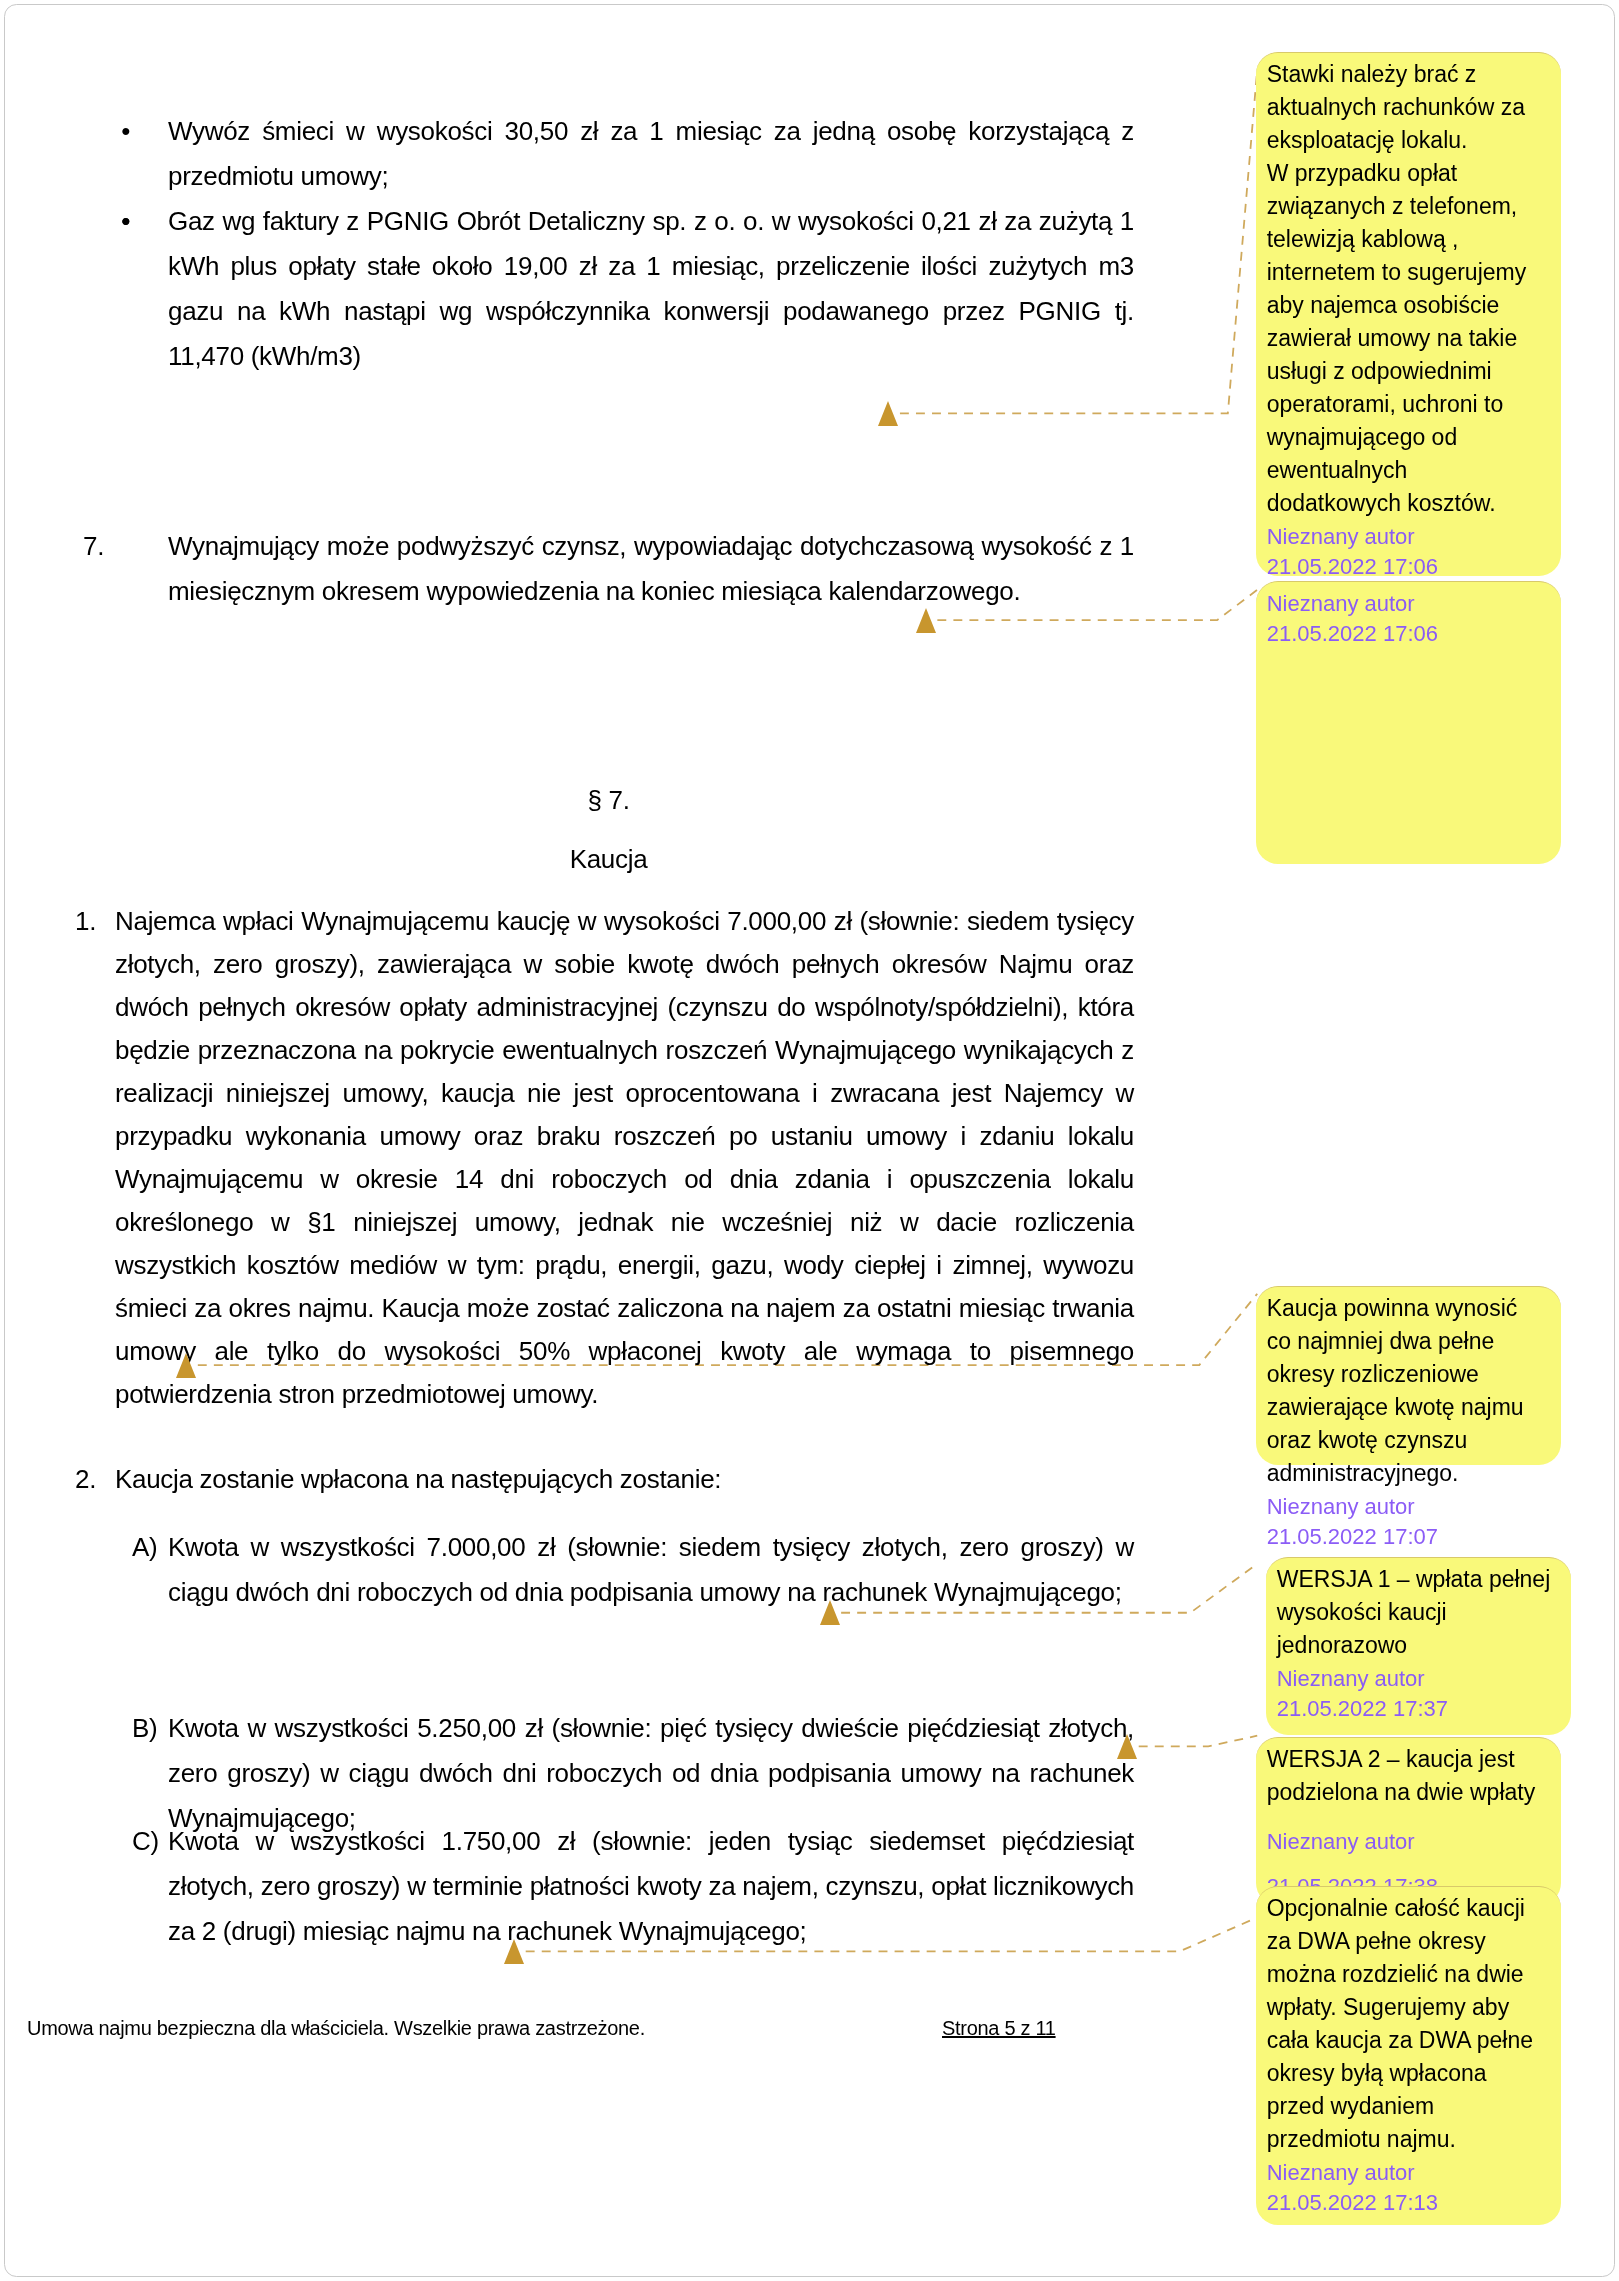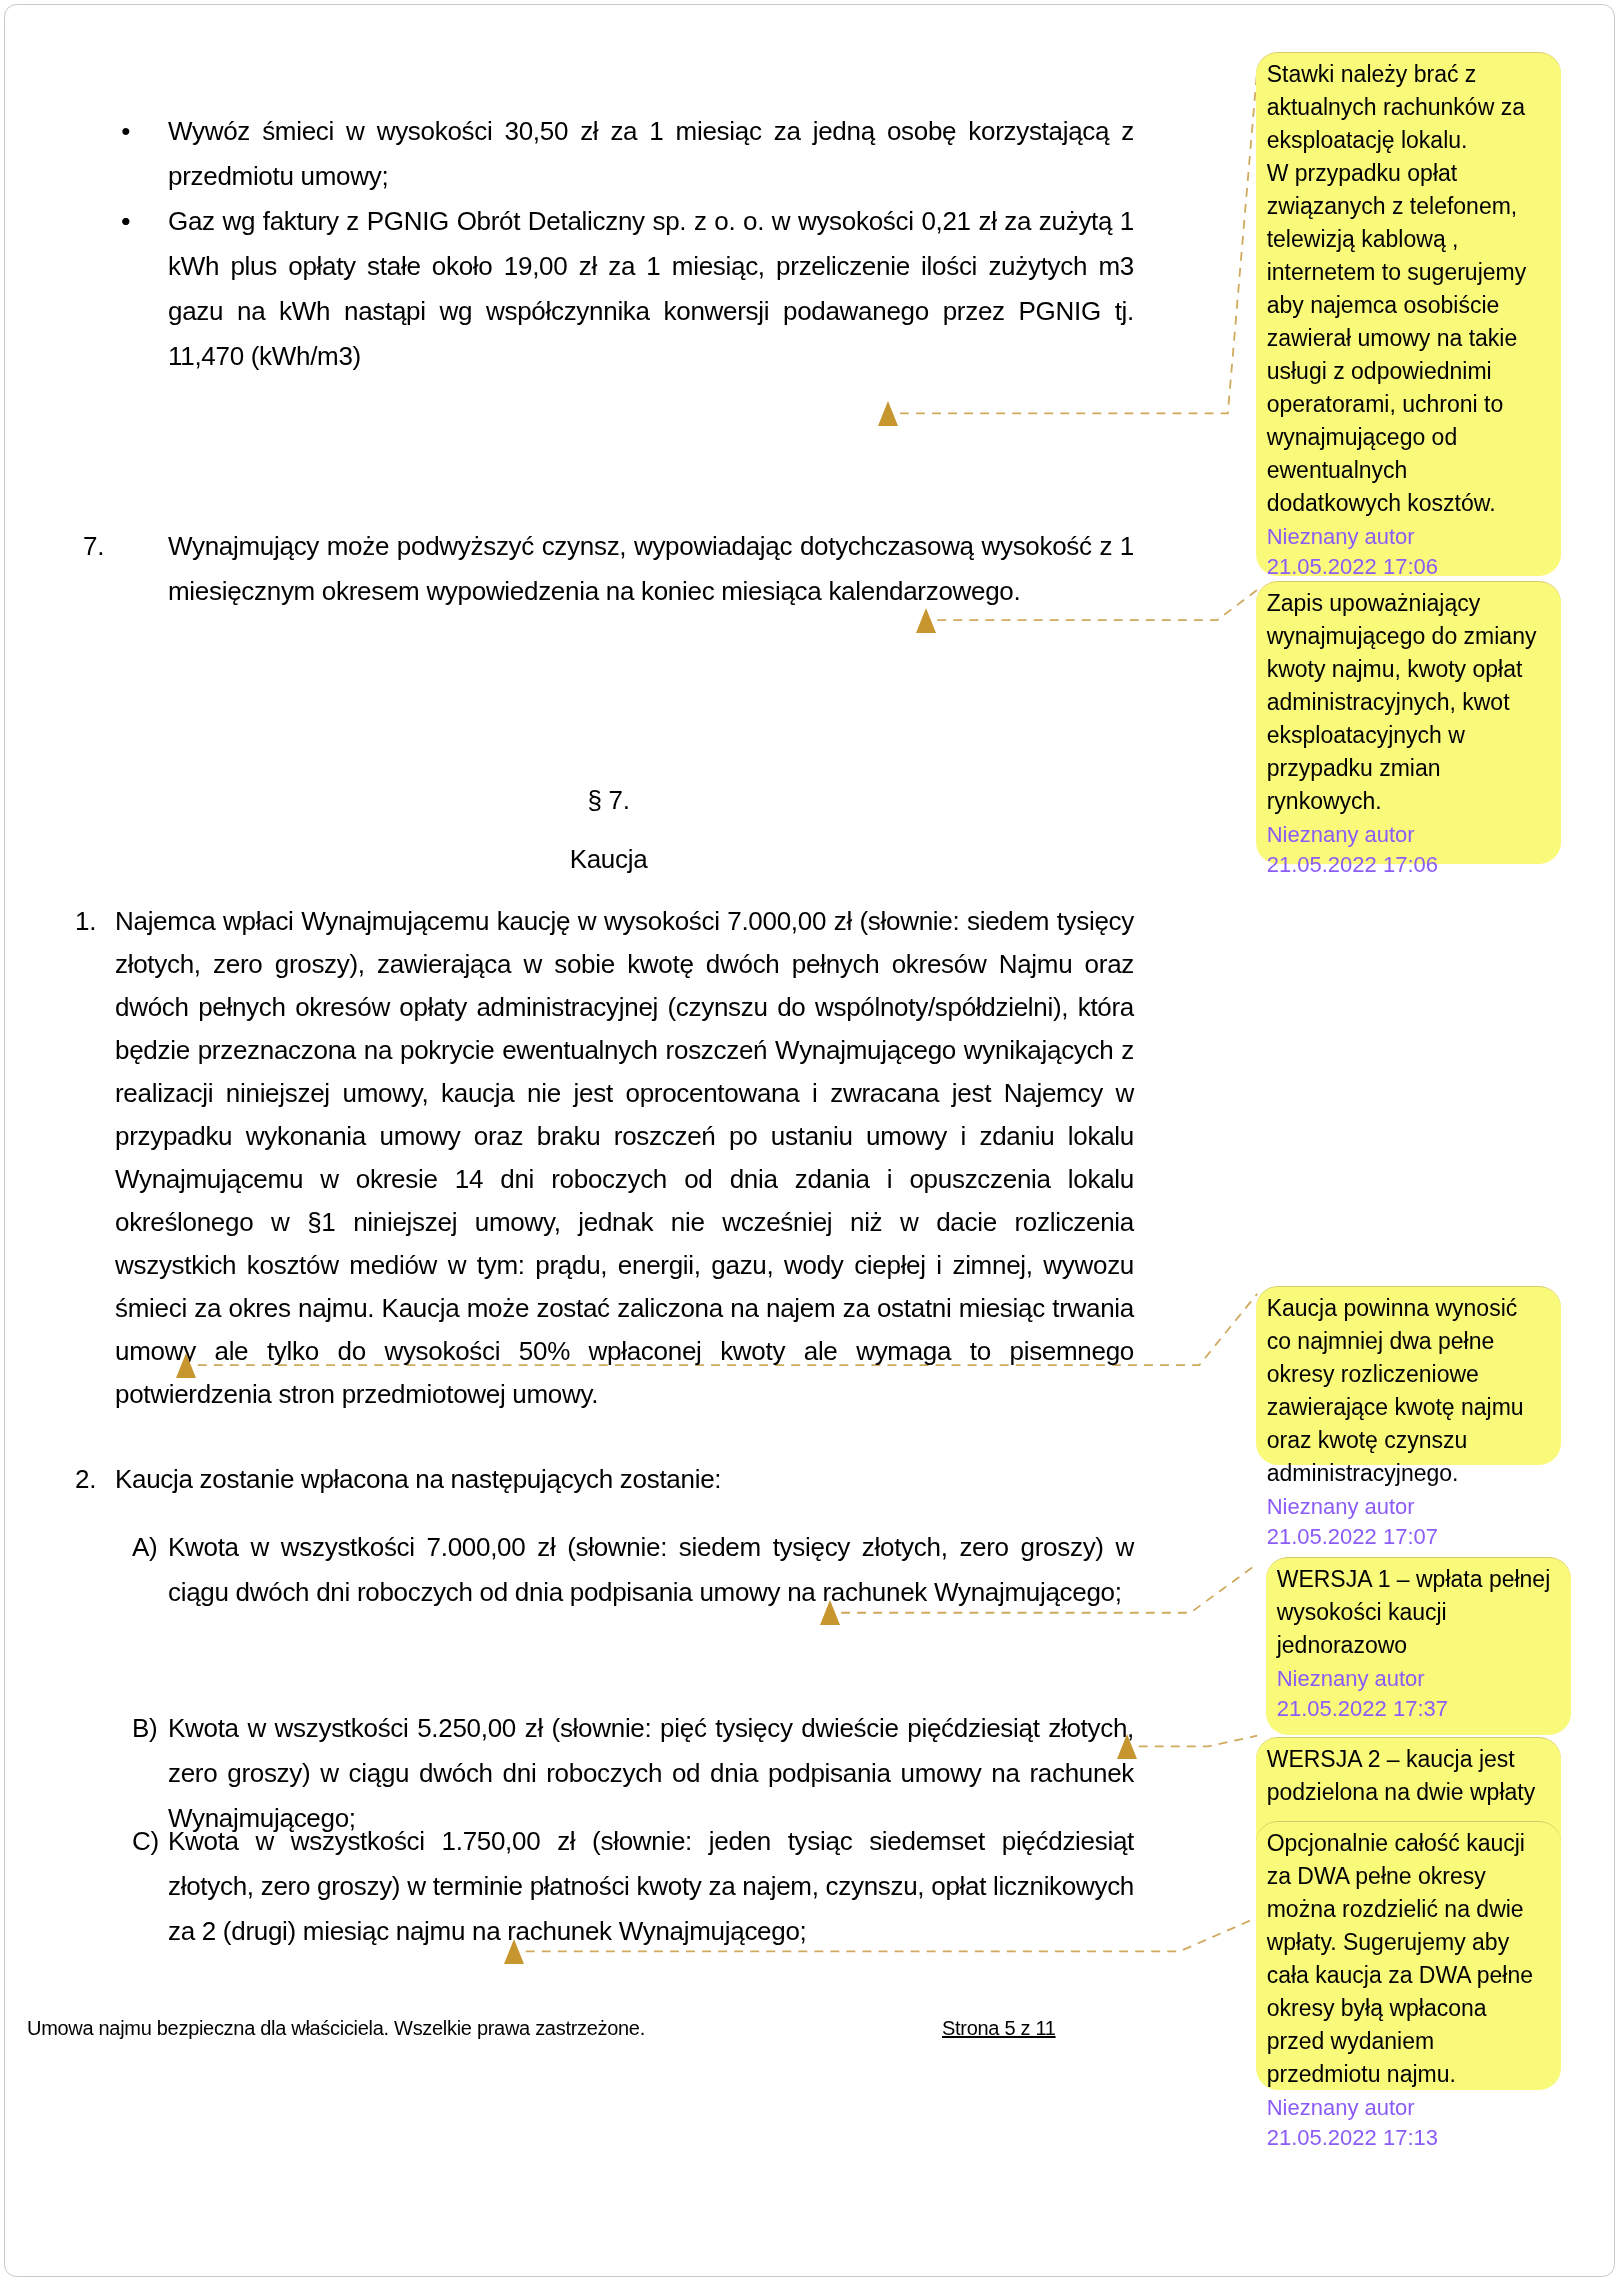--- a/index.html
+++ b/index.html
@@ -124,27 +124,20 @@
 usługi z odpowiednimi
 operatorami, uchroni to
 wynajmującego od
 ewentualnych
 dodatkowych kosztów.</div>
     <div class="comment-meta">Nieznany autor</div>
     <div class="comment-meta">21.05.2022 17:06</div>
   </div>
 
   <div class="comment" style="top:581px;height:283px;">
-    <div class="comment-text">Zapis upoważniający
-wynajmującego do zmiany
-kwoty najmu, kwoty opłat
-administracyjnych, kwot
-eksploatacyjnych w
-przypadku zmian
-rynkowych.</div>
     <div class="comment-meta">Nieznany autor</div>
     <div class="comment-meta">21.05.2022 17:06</div>
   </div>
 
   <div class="comment" style="top:1286px;height:179px;">
     <div class="comment-text">Kaucja powinna wynosić
 co najmniej dwa pełne
 okresy rozliczeniowe
 zawierające kwotę najmu
 oraz kwotę czynszu
@@ -161,21 +154,21 @@
     <div class="comment-meta">21.05.2022 17:37</div>
   </div>
 
   <div class="comment spread" style="top:1737px;height:168px;">
     <div class="comment-text">WERSJA 2 – kaucja jest
 podzielona na dwie wpłaty</div>
     <div class="comment-meta">Nieznany autor</div>
     <div class="comment-meta">21.05.2022 17:38</div>
   </div>
 
-  <div class="comment" style="top:1821px;height:269px;">
+  <div class="comment" style="top:1886px;height:339px;">
     <div class="comment-text">Opcjonalnie całość kaucji
 za DWA pełne okresy
 można rozdzielić na dwie
 wpłaty. Sugerujemy aby
 cała kaucja za DWA pełne
 okresy byłą wpłacona
 przed wydaniem
 przedmiotu najmu.</div>
     <div class="comment-meta">Nieznany autor</div>
     <div class="comment-meta">21.05.2022 17:13</div>

